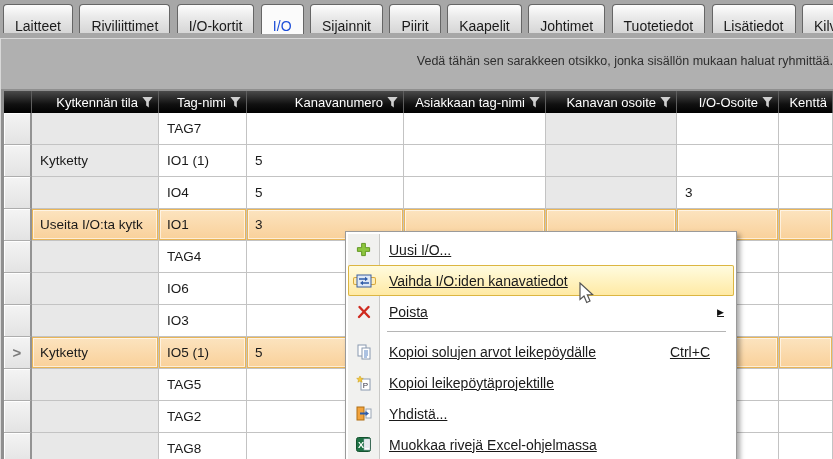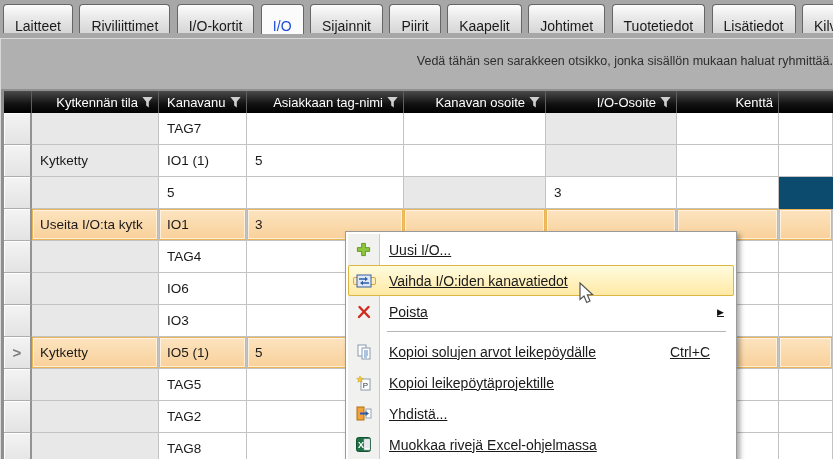--- a/index.html
+++ b/index.html
@@ -14,21 +14,21 @@
   .tab.active { background:#fbfbfb; color:#1d4ed8; height:30px; }
   .tab:last-child { padding-right:50px; }
 
   
   .panel { position:absolute; left:0; top:38px; right:0; bottom:0; background:#b0b0b0;
            border-top:1px solid #d8d8d8; border-left:1px solid #d8d8d8;text-align:right; }
   .groupbar { height:49px; padding:15px 0 0 17px; font-size:12.5px; color:#2e2e2e; }
 
   
   .grid { position:absolute; left:0; top:50px; right:0; bottom:0;
-          border-left:3px solid #8f8f8f; border-top:2px solid #8f8f8f; background:#0c4a6e; }
+          border-left:3px solid #8f8f8f; border-top:2px solid #8f8f8f; background:#ec4899; }
   .grow { display:grid; grid-template-columns:28px 127px 88px 157px 142px 131px 102px minmax(0,1fr); }
   .hrow { height:22px; background:linear-gradient(#4a4a4a,#111 60%,#000); }
   .hcell { display:flex; align-items:center; padding:0 5px 0 8px; color:#fff; font-size:13px;
            border-right:1px solid #5e5e5e; overflow:hidden; white-space:nowrap; }
   .hcell .lbl { flex:1 1 auto; overflow:hidden; }
   .funnel { flex:0 0 auto; width:11px; height:11px; margin-left:4px; background:#cfcfcf;
             clip-path:polygon(0 0,100% 0,62% 48%,62% 100%,38% 82%,38% 48%); }
   .hcorner { border-right:1px solid #5e5e5e; }
 
   .row { height:32px; }
@@ -92,20 +92,24 @@
 
   <div class="grid">
 
     <div class="grow hrow">
       <div class="hcorner"></div>
       <div class="hcell">
         <span class="lbl">Kytkennän tila</span>
         <span class="funnel"></span>
       </div>
       <div class="hcell">
+        <span class="lbl">Tag-nimi</span>
+        <span class="funnel"></span>
+      </div>
+      <div class="hcell">
         <span class="lbl">Kanavanumero</span>
         <span class="funnel"></span>
       </div>
       <div class="hcell">
         <span class="lbl">Asiakkaan tag-nimi</span>
         <span class="funnel"></span>
       </div>
       <div class="hcell">
         <span class="lbl">Kanavan osoite</span>
         <span class="funnel"></span>
@@ -135,20 +139,21 @@
       <div class="cell">IO1 (1)</div>
       <div class="cell">5</div>
       <div class="cell"></div>
       <div class="cell ro"></div>
       <div class="cell"></div>
       <div class="cell"></div>
     </div>
     <div class="grow row">
       <div class="ind"></div>
       <div class="cell ro"></div>
+      <div class="cell">IO4</div>
       <div class="cell">5</div>
       <div class="cell"></div>
       <div class="cell ro"></div>
       <div class="cell">3</div>
       <div class="cell"></div>
     </div>
     <div class="grow row sel">
       <div class="ind"></div>
       <div class="cell ro">Useita I/O:ta kytk</div>
       <div class="cell">IO1</div>

